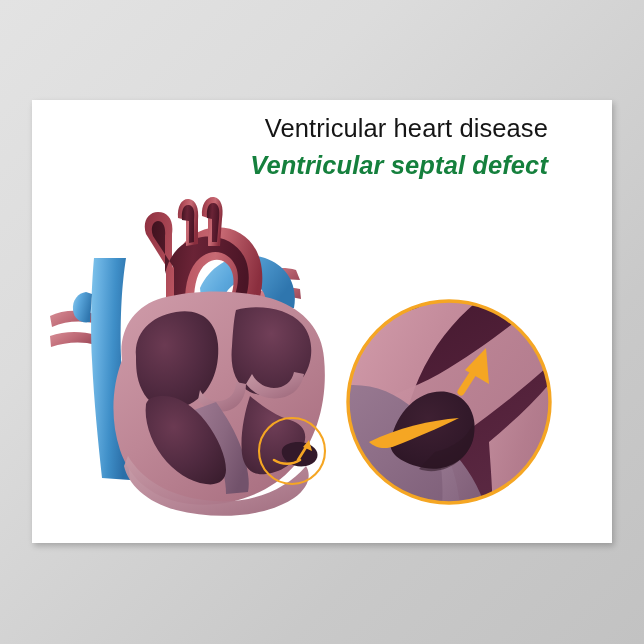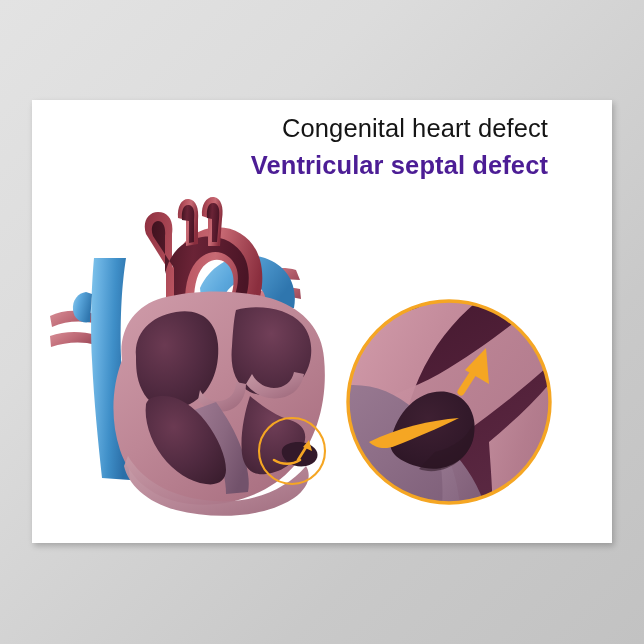--- a/index.html
+++ b/index.html
@@ -46,21 +46,22 @@
     font-size: 25.5px;
     font-weight: 400;
     color: #151515;
     letter-spacing: 0.1px;
     line-height: 1.16;
     white-space: nowrap;
   }
   #title-line2 {
     font-size: 25.5px;
     font-weight: 700;
-    color: #4c1d95;
+    font-style: italic;
+    color: #15803d;
     letter-spacing: 0.1px;
     line-height: 1.22;
     margin-top: 6px;
     white-space: nowrap;
   }
 
   
   #heart-figure {
     position: absolute;
     left: 18px;
@@ -78,21 +79,21 @@
   svg { display: block; overflow: visible; }
 </style>
 </head>
 <body>
 
 <div id="scene">
 
   <div id="poster">
 
     <div id="title-block">
-      <div id="title-line1">Congenital heart defect</div>
+      <div id="title-line1">Ventricular heart disease</div>
       <div id="title-line2">Ventricular septal defect</div>
     </div>
 
     <div id="heart-figure">
       <svg viewBox="0 0 290 325" width="290" height="325">
         <defs>
           <linearGradient id="gAortaOuter" x1="0" y1="0" x2="1" y2="0.3">
             <stop offset="0%" stop-color="#8E3040"></stop>
             <stop offset="35%" stop-color="#B8535F"></stop>
             <stop offset="62%" stop-color="#C86A74"></stop>

